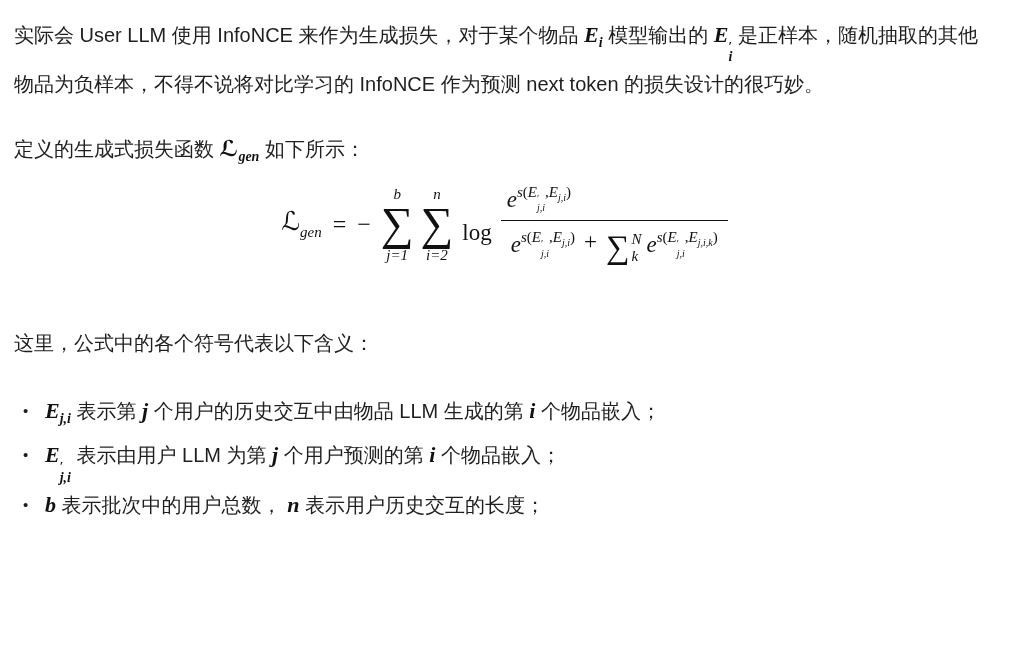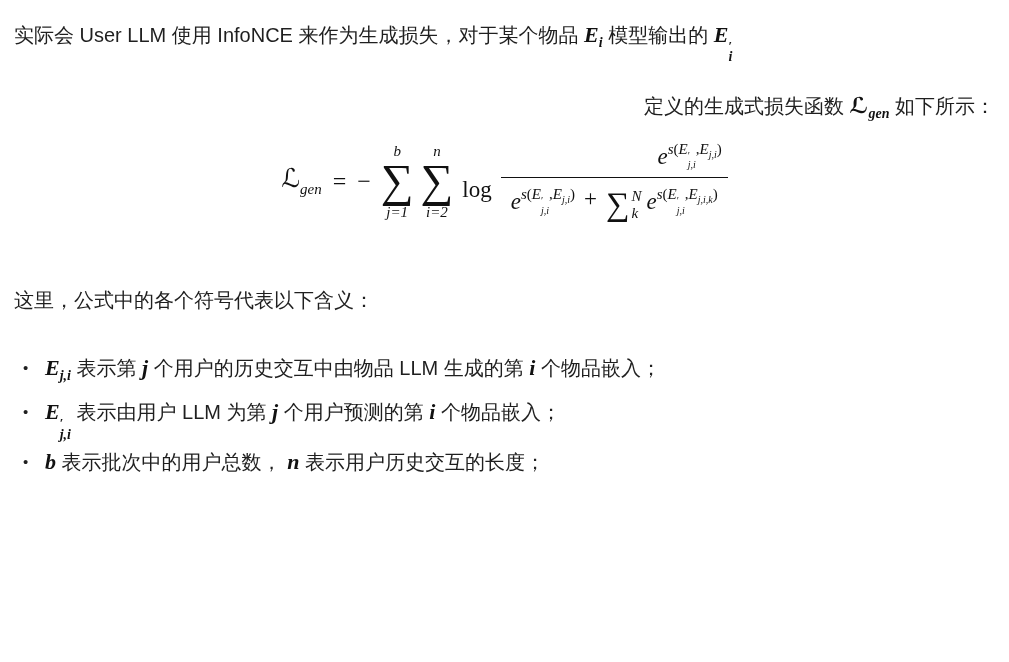--- a/index.html
+++ b/index.html
@@ -52,21 +52,21 @@
     line-height: 1;
   }
   .lhs { font-size: 26px; white-space: nowrap; text-align: center; }
   .lhs .lsub { font-size: 15px; vertical-align: -7px; font-style: italic; }
   .rel { font-size: 24px; margin-left: 11px; }
   .minus { font-size: 24px; margin-left: 11px; margin-right: 3px; }
   .bigop { display: inline-flex; flex-direction: column; align-items: center; margin-left: 7px; }
   .bigop .lim { font-size: 15px; font-style: italic; line-height: 1.25; }
   .bigop .sg { font-size: 46px; line-height: 0.92; font-style: normal; }
   .log { font-size: 23px; font-style: normal; margin: 16px 9px 0 9px; }
-  .frac { display: inline-flex; flex-direction: column; align-items: flex-end; }
+  .frac { display: inline-flex; flex-direction: column; align-items: flex-start; }
   .num { display: block; font-size: 23px; padding: 0 6px 7px 6px; white-space: nowrap; text-align: center; }
   .den { display: block; font-size: 23px; border-top: 1.5px solid #111; padding: 9px 10px 0 10px; white-space: nowrap; }
   .term { white-space: nowrap; }
   .term .e { font-style: italic; }
   .exp { font-size: 15px; vertical-align: 10px; white-space: nowrap; }
   .exp i { font-style: italic; }
   .exp .up { font-style: normal; }
   .exp .stk {
     display: inline-flex;
     flex-direction: column;
@@ -85,40 +85,40 @@
     flex-direction: column;
     align-items: flex-start;
     font-size: 15px;
     line-height: 1.15;
     margin-left: 2px;
     margin-right: 5px;
   }
   .ilim i { font-style: italic; }
 
   
-  .def-line { margin-top: 21px; text-align: right; }
+  .def-line { margin-top: 21px; }
   .legend { margin-top: 58px; }
   ul.symbols { list-style: none; margin: 24px 0 0 0; padding: 0 0 0 31px; }
   ul.symbols li { position: relative; line-height: 43px; }
   ul.symbols li::before {
     content: "•";
     position: absolute;
     left: -22px;
     top: 0;
     font-size: 15px;
     color: #1f1f1f;
   }
 </style>
 </head>
 <body>
 
 <p class="para"><span>实际会 User LLM 使用 InfoNCE 来作为生成损失，对于某个物品 </span><span class="im"><i>E</i><span class="msub"><i>i</i></span></span><span> 模型输出的 </span><span class="im"><i>E</i><span class="stk2">
         <span class="pr">′</span>
         <i>i</i>
-      </span></span></p>
+      </span></span><span> 是正样本，随机抽取的其他物品为负样本，不得不说将对比学习的 InfoNCE 作为预测 next token 的损失设计的很巧妙。</span></p>
 
 <p class="def-line"><span>定义的生成式损失函数 </span><span class="im"><span class="scriptL">ℒ</span><span class="lsub">gen</span></span><span> 如下所示：</span></p>
 
 <div class="fwrap">
   <div class="eq">
     <span class="lhs"><span class="scriptL">ℒ</span><span class="lsub">gen</span></span>
     <span class="rel">=</span>
     <span class="minus">−</span>
     <span class="bigop">
       <span class="lim">b</span>

